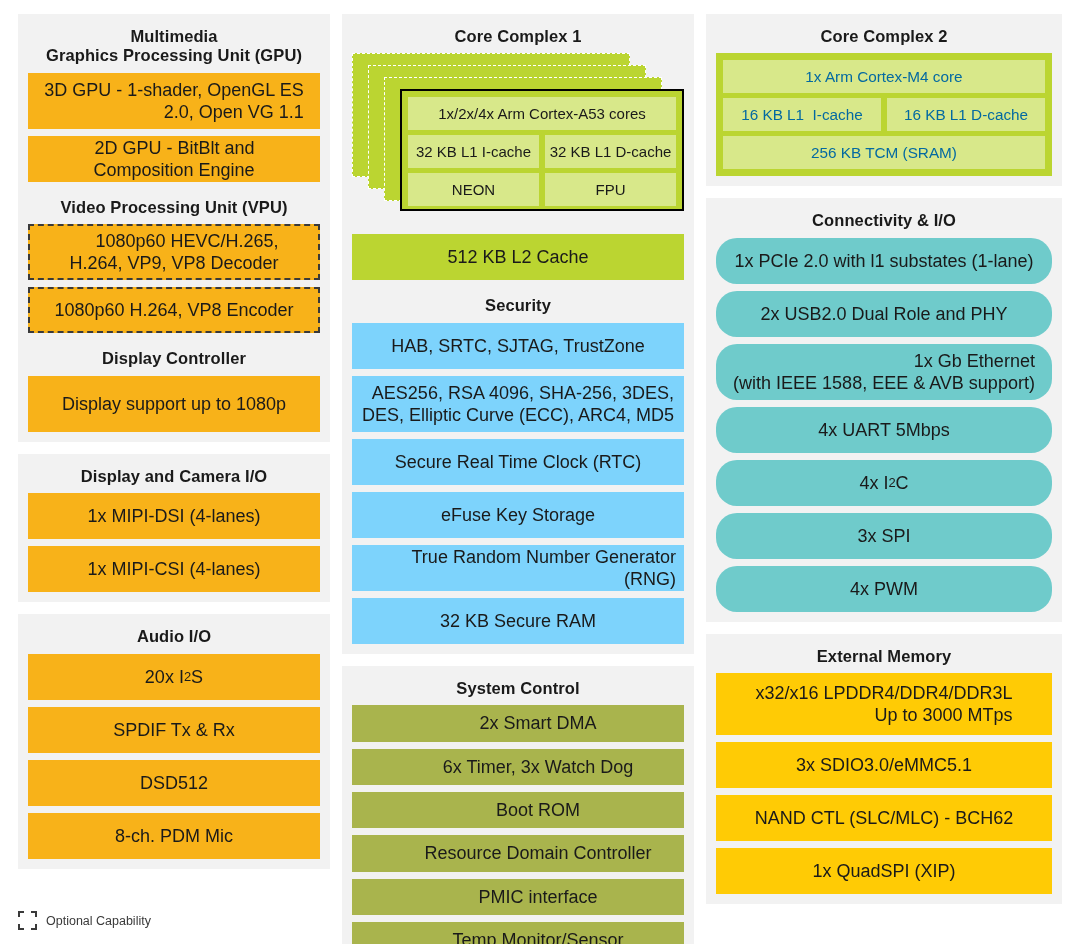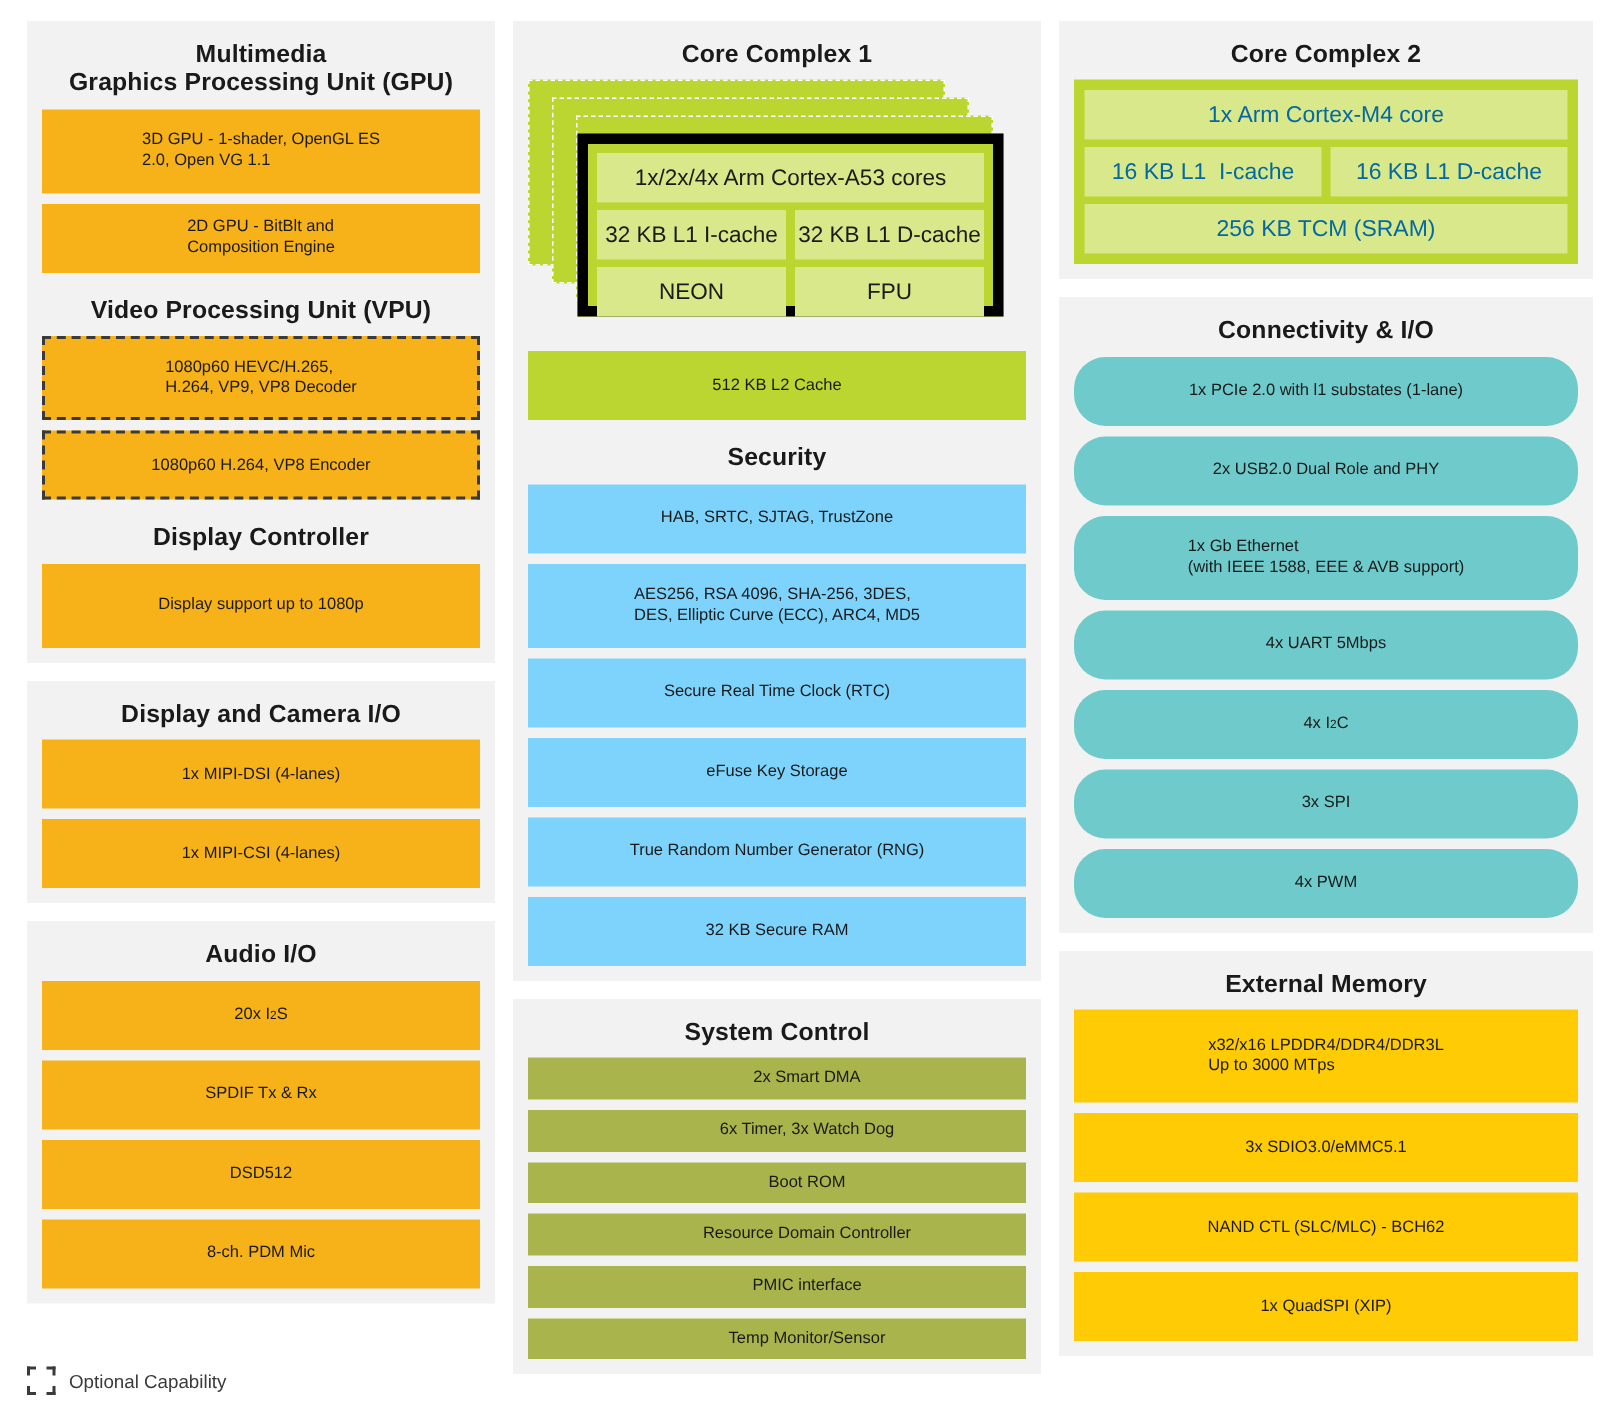--- a/index.html
+++ b/index.html
@@ -39,22 +39,22 @@
     line-height: 1.18;
     padding: 5px 0 7px 0;
     letter-spacing: .1px;
   }
   .panel-title.sub { padding-top: 9px; }
 
   .blk {
     display: flex;
     align-items: center;
     justify-content: center;
-    text-align: left;
-    font-size: 11px;
+    text-align: right;
+    font-size: 18px;
     color: #1a1a1a;
     line-height: 1.24;
     padding: 7px 8px;
     margin-bottom: 7px;
     white-space: pre-wrap;
   }
   .blk:last-child { margin-bottom: 0; }
 
   
   .orange   { background: #F8B219; }
@@ -74,22 +74,22 @@
   .stack { position: relative; height: 172px; margin-bottom: 9px; }
   .stack-card {
     position: absolute;
     background: #BBD531;
     border: 1px dashed #ffffff;
   }
   .s1 { left: 0px;  top: 0px;  width: 278px; height: 124px; }
   .s2 { left: 16px; top: 12px; width: 278px; height: 124px; }
   .s3 { left: 32px; top: 24px; width: 278px; height: 124px; }
   .s4 {
-    left: 33px; top: 36px; width: 284px; height: 122px;
-    border: 7px solid #000000;
+    left: 48px; top: 36px; width: 284px; height: 122px;
+    border: 2px solid #000000;
     padding: 6px;
   }
   .cc-row { display: flex; gap: 6px; margin-bottom: 5px; }
   .cc-row:last-child { margin-bottom: 11px; }
   .cc-cell {
     background: #D8E88A;
     display: flex; align-items: center; justify-content: center;
     text-align: center;
     font-size: 15px; color: #1a1a1a;
     height: 33px; flex: 1;

